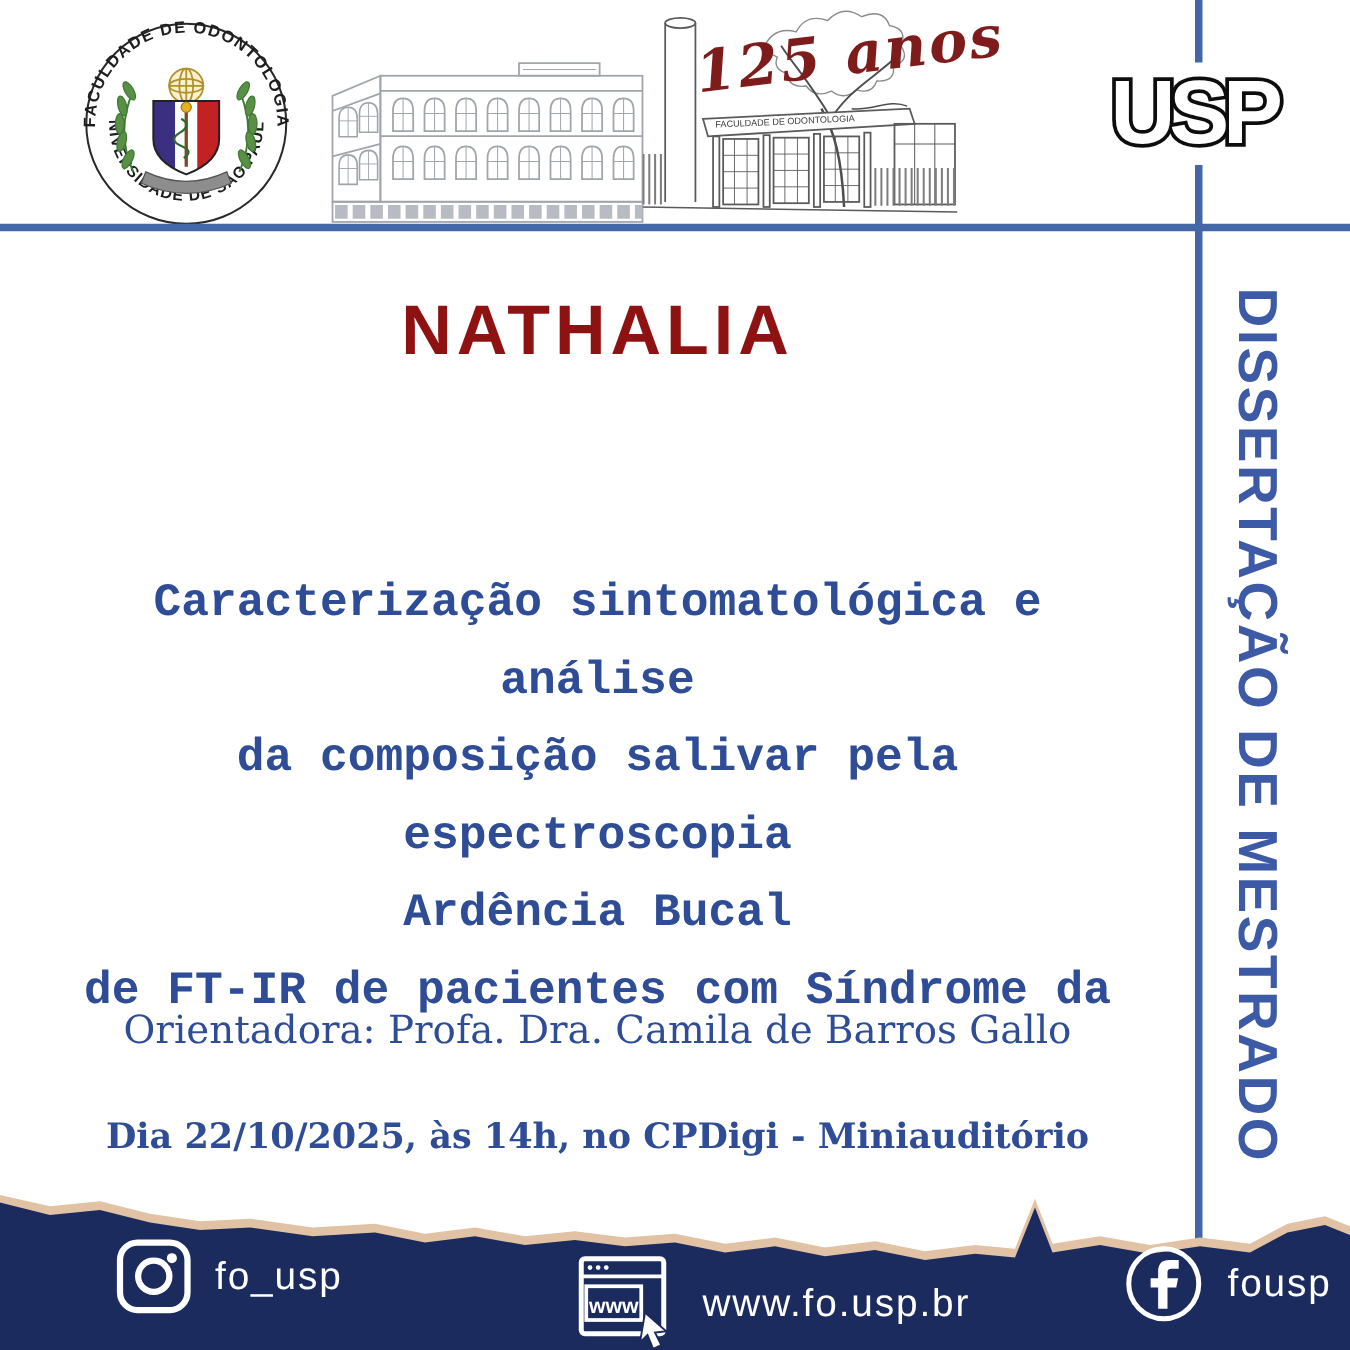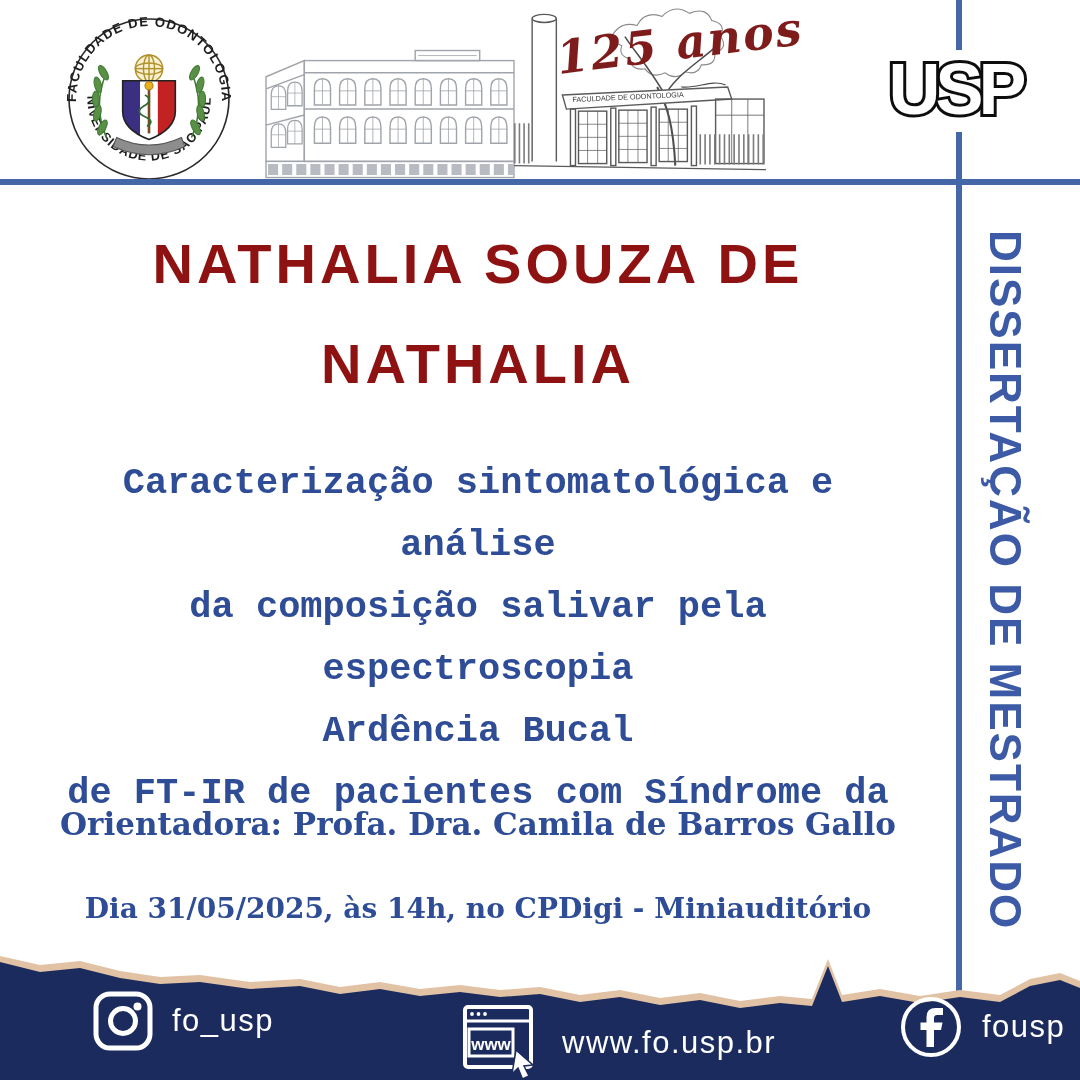--- a/index.html
+++ b/index.html
@@ -25,21 +25,21 @@
        display:flex;align-items:center;justify-content:center;
        writing-mode:vertical-rl;font-weight:bold;font-size:44px;letter-spacing:2px;
        color:#3c5aa5;white-space:nowrap;}
 
   
   .name-block{left:0;top:214px;width:956px;text-align:center;color:#8e1212;
        font-weight:bold;font-size:56px;letter-spacing:4px;line-height:100px;}
   .title-block{left:38px;top:452px;width:880px;text-align:center;color:#2e4d96;
        font-family:Liberation Mono, monospace;font-weight:bold;font-size:37px;line-height:62px;}
   .advisor{left:0;top:806px;width:956px;text-align:center;color:#2e4d96;
-       font-family:"DejaVu Serif",serif;font-weight:bold;font-size:31px;}
+       font-family:"DejaVu Serif",serif;font-weight:normal;font-size:31px;}
   .schedule{left:0;top:892px;width:956px;text-align:center;color:#2e4d96;
        font-family:"DejaVu Serif",serif;font-weight:bold;font-size:28px;}
 
   
   .footer{left:0;top:956px;width:860px;height:124px;z-index:5;}
   .torn-svg{position:absolute;left:0;top:0;width:1080px;height:124px;}
   .footer-item{position:absolute;display:flex;align-items:center;gap:18px;color:#ffffff;}
   .footer-label{font-size:31px;letter-spacing:1.5px;color:#ffffff;}
   .fi-instagram{left:92px;top:34px;}
   .fi-website{left:462px;top:48px;}
@@ -204,33 +204,32 @@
   <text x="91" y="66" text-anchor="middle" font-family="DejaVu Sans, sans-serif" font-weight="bold" font-size="72" letter-spacing="-5" fill="#ffffff" stroke="#0d0d0d" stroke-width="6" style="paint-order:stroke">USP</text>
 </svg>
 
 <div class="abs hline"></div>
 <div class="abs vline-top"></div>
 <div class="abs vline-main"></div>
 
 <div class="abs sidebar-label">DISSERTAÇÃO DE MESTRADO</div>
 
 <div class="abs name-block">
-  <div>NATHALIA SOUZA DE</div>
   <div>NATHALIA</div>
 </div>
 
 <div class="abs title-block">
   <div>Caracterização sintomatológica e análise</div>
   <div>da composição salivar pela espectroscopia</div>
   <div>Ardência Bucal</div>
   <div>de FT-IR de pacientes com Síndrome da</div>
 </div>
 
 <div class="abs advisor">Orientadora: Profa. Dra. Camila de Barros Gallo</div>
-<div class="abs schedule">Dia 31/05/2025, às 14h, no CPDigi - Miniauditório</div>
+<div class="abs schedule">Dia 22/10/2025, às 14h, no CPDigi - Miniauditório</div>
 
 <div class="abs footer">
   <svg class="torn-svg" viewBox="0 0 1080 124" preserveAspectRatio="none">
     <path fill="#e2c2a4" d="M0,0 L40,9 L80,5 L120,15 L160,21 L200,19 L250,26 L300,23 L340,31 L380,26 L420,33 L460,29 L500,34 L540,31 L580,39 L620,34 L660,42 L700,37 L740,45 L780,40 L812,43 L828,3 L842,39 L880,33 L920,40 L960,34 L1000,39 L1030,23 L1060,17 L1080,25 L1080,124 L0,124 Z"></path>
     <path fill="#1b2b5e" d="M0,6 L40,16 L80,12 L120,22 L160,28 L200,26 L250,33 L300,30 L340,38 L380,33 L420,40 L460,36 L500,41 L540,38 L580,46 L620,41 L660,49 L700,44 L740,52 L780,47 L812,50 L828,10 L842,46 L880,40 L920,47 L960,41 L1000,46 L1030,30 L1060,24 L1080,32 L1080,124 L0,124 Z"></path>
   </svg>
 
   <div class="footer-item fi-instagram">
     <svg width="62" height="62" viewBox="0 0 62 62">
       <rect x="4" y="4" width="54" height="54" rx="14" fill="none" stroke="#ffffff" stroke-width="5"></rect>

